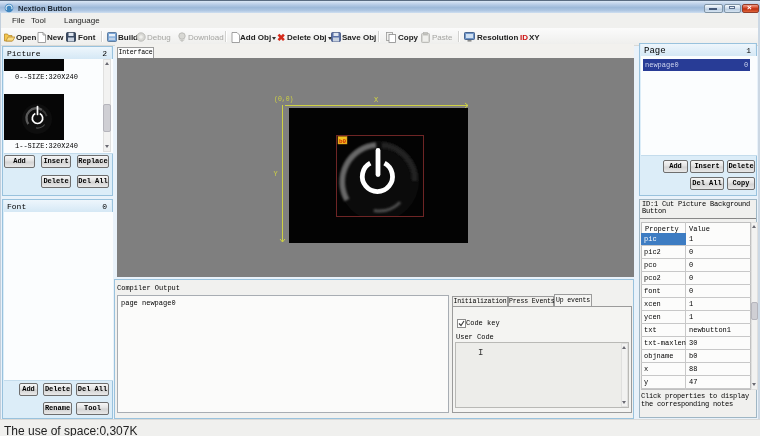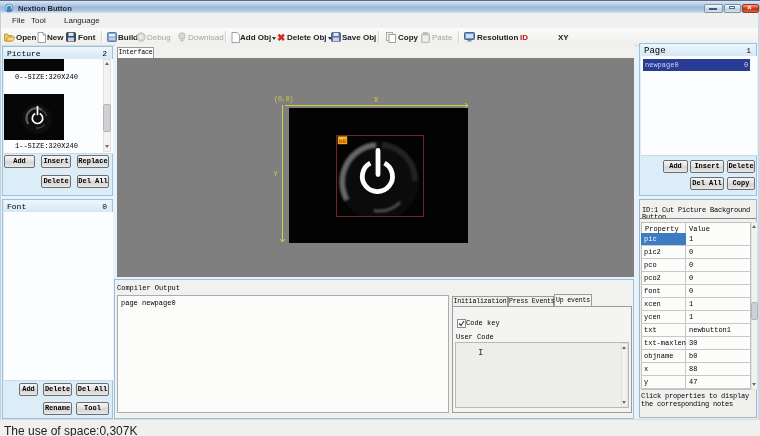--- a/index.html
+++ b/index.html
@@ -149,21 +149,21 @@
   </svg>
   <div class="tb-text tb-grey abs" style="left:432px;">Paste</div>
   <div class="tb-sep abs" style="left:458px;"></div>
   <svg class="abs tbi" style="left:464px" width="11" height="10" viewBox="0 0 11 10">
     <rect x="0.5" y="0.5" width="10" height="7" rx="0.8" fill="#6f95c8" stroke="#3c5a86" stroke-width="0.9"></rect>
     <rect x="2" y="2" width="7" height="4" fill="#cfe0f2"></rect>
     <rect x="3.5" y="8" width="4" height="1.6" fill="#8a8a88"></rect>
   </svg>
   <div class="tb-text abs" style="left:477px;font-weight:bold;">Resolution</div>
   <div class="tb-text abs" style="left:520px;font-weight:bold;color:#cc1111;">ID</div>
-  <div class="tb-text abs" style="left:558px;font-weight:bold;text-align:right;">XY</div>
+  <div class="tb-text abs" style="left:529px;font-weight:bold;text-align:right;">XY</div>
 </div>
 
 <div class="group abs" style="left:2px;top:46px;width:111px;height:150px;">
   <div class="group-hd">
       <span class="t mono">Picture</span>
       <span class="n mono">2</span>
     </div>
   <div class="list" style="left:1px;top:12px;width:109px;height:94px;"></div>
 </div>
 <div class="abs" style="left:4px;top:59px;width:60px;height:12px;background:#060606;"></div>
@@ -277,21 +277,21 @@
 <div class="abs" style="left:643px;top:59px;width:107px;height:12px;background:#283c96;"></div>
 <div class="abs mono" style="left:645px;top:61px;color:#cdd4ee;">newpage0</div>
 <div class="abs mono" style="left:744px;top:61px;color:#cdd4ee;">0</div>
 <div class="btn" style="left:663px;top:160px;width:25px;height:13px;line-height:11px;">Add</div>
 <div class="btn" style="left:690px;top:160px;width:34px;height:13px;line-height:11px;">Insert</div>
 <div class="btn" style="left:727px;top:160px;width:28px;height:13px;line-height:11px;">Delete</div>
 <div class="btn" style="left:690px;top:177px;width:34px;height:13px;line-height:11px;">Del All</div>
 <div class="btn" style="left:727px;top:177px;width:28px;height:13px;line-height:11px;">Copy</div>
 
 <div id="props" class="abs"></div>
-<div class="abs mono" style="left:642px;top:207px;letter-spacing:-0.2px;line-height:7px;">ID:1 Cut Picture Background<br>Button</div>
+<div class="abs mono" style="left:642px;top:201px;letter-spacing:-0.2px;line-height:7px;">ID:1 Cut Picture Background<br>Button</div>
 <div class="abs" style="left:640px;top:218px;width:116px;height:1px;background:#888;"></div>
 
 <div class="abs" style="left:641px;top:222px;width:110px;height:168px;background:#fcfcfb;border:1px solid #c0c0c0;box-sizing:border-box;"></div>
 <div class="abs mono" style="left:645px;top:225px;">Property</div>
 <div class="abs mono" style="left:689px;top:225px;">Value</div>
 <div class="abs" style="left:685px;top:222px;width:1px;height:168px;background:#c8c8c8;"></div>
 <div id="prows" class="abs" style="left:641px;top:233px;width:110px;">
     <div class="prow" style="top:0px;">
     <div class="abs" style="left:0;top:0;width:45px;height:12px;background:#3d7cc2;"></div>
     <div class="p mono" style="color:#fff;">pic</div>

